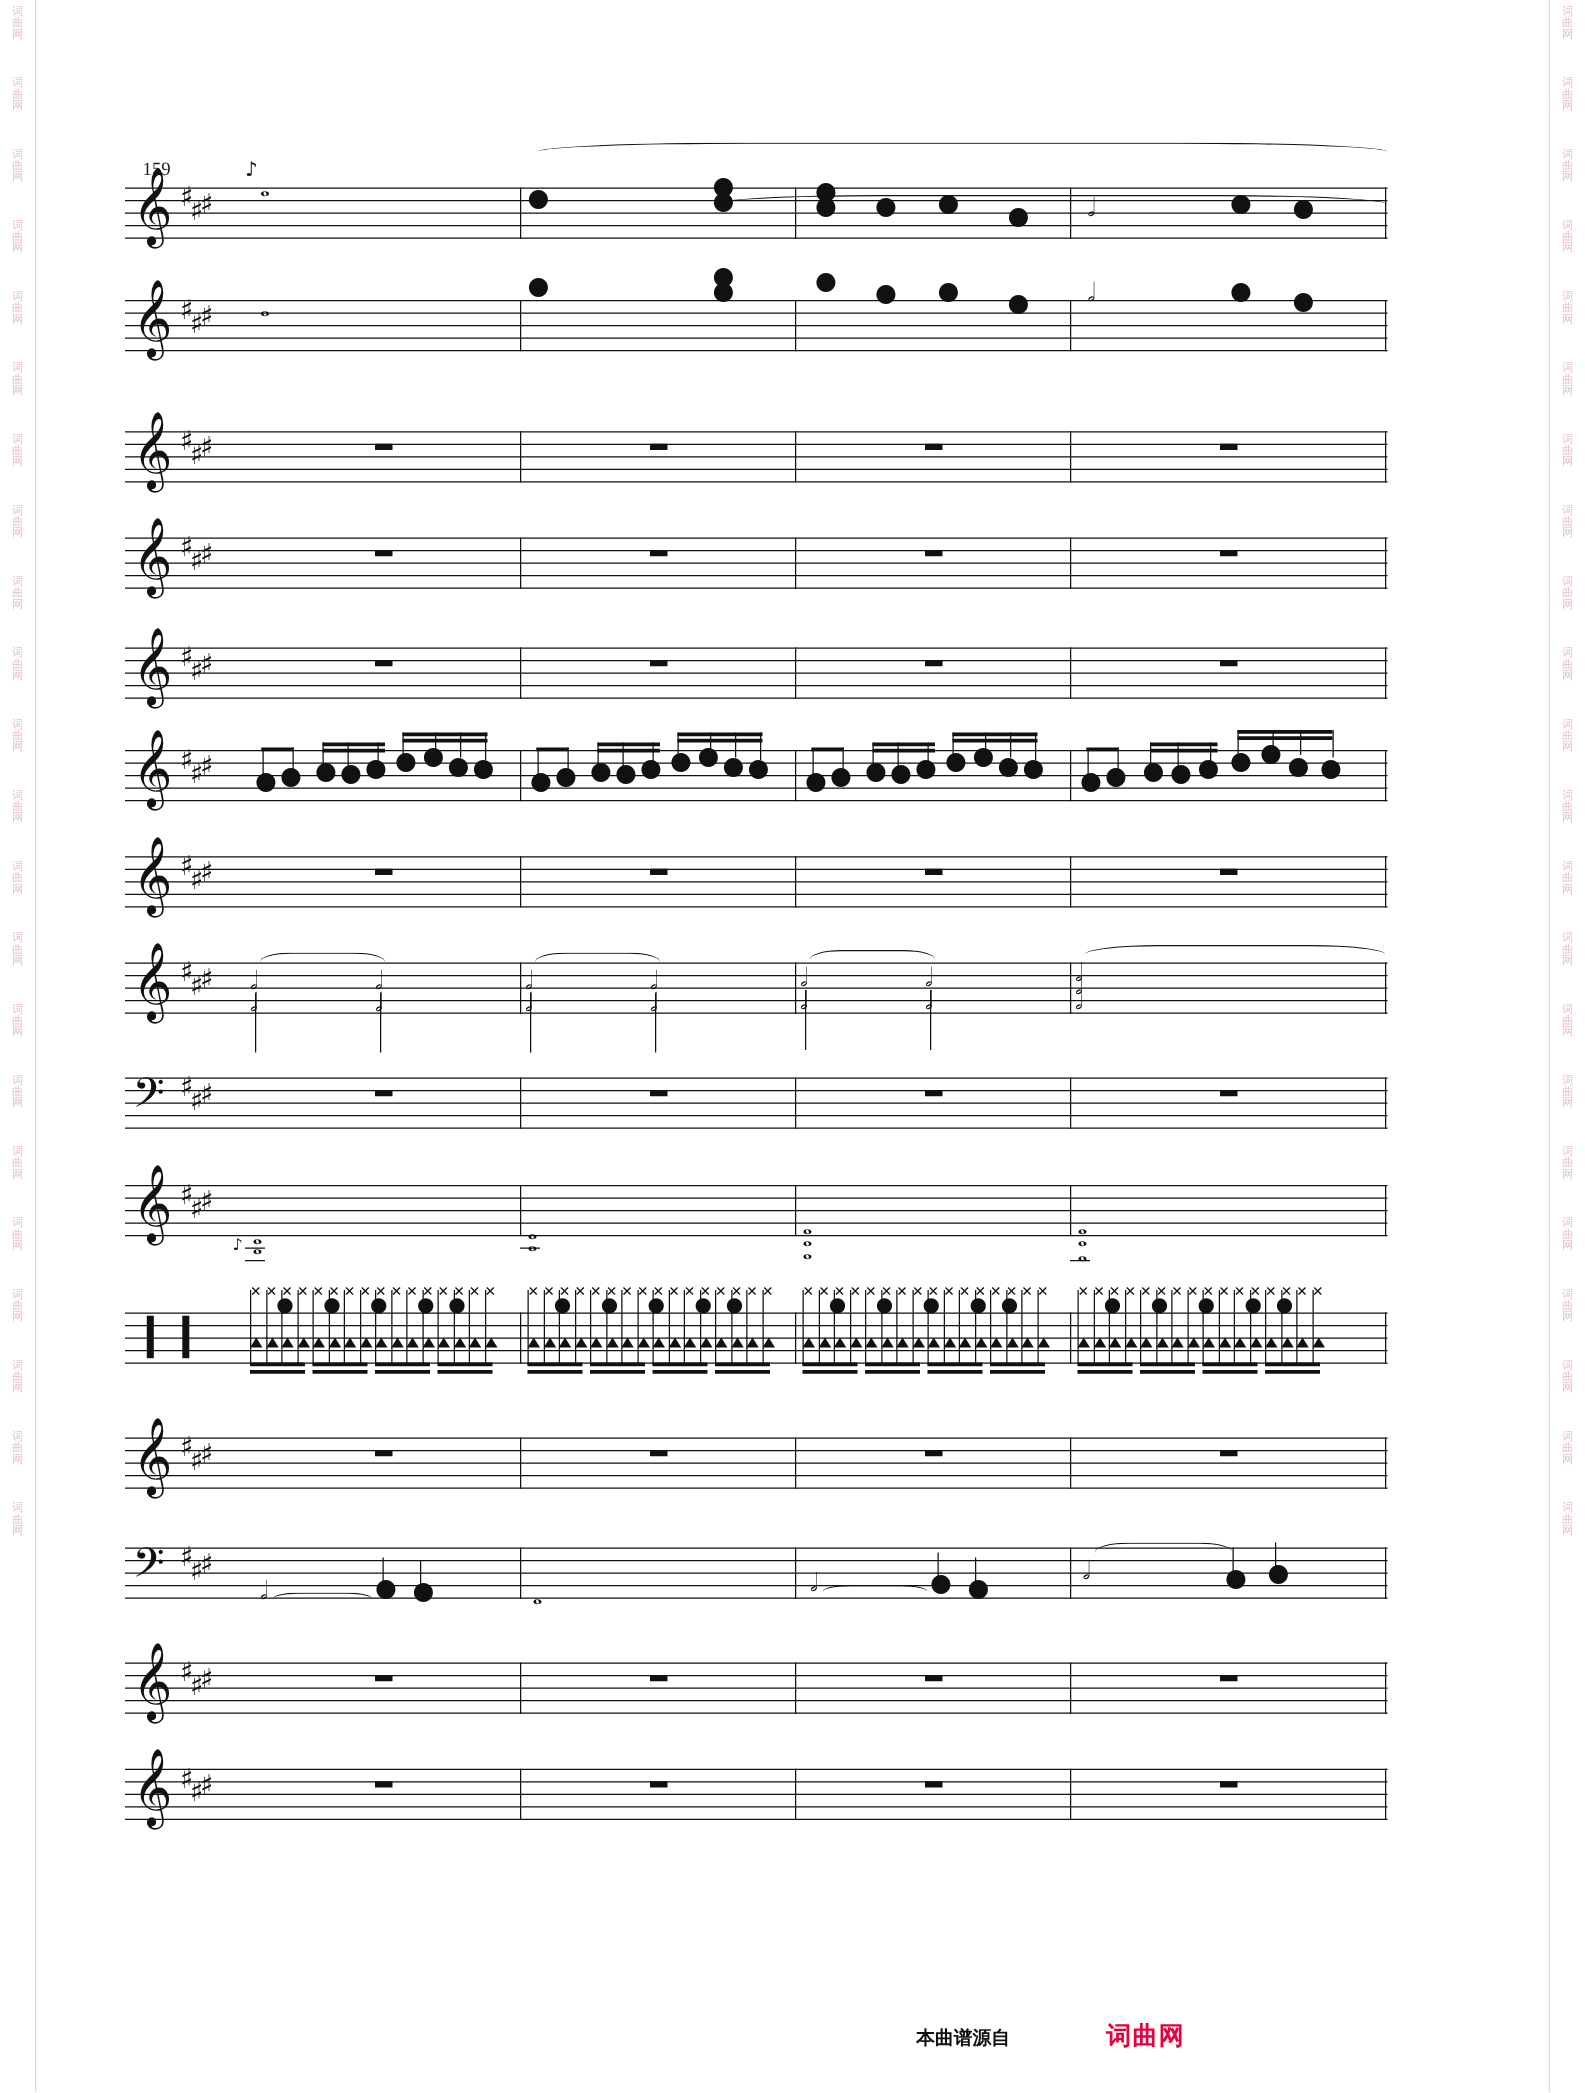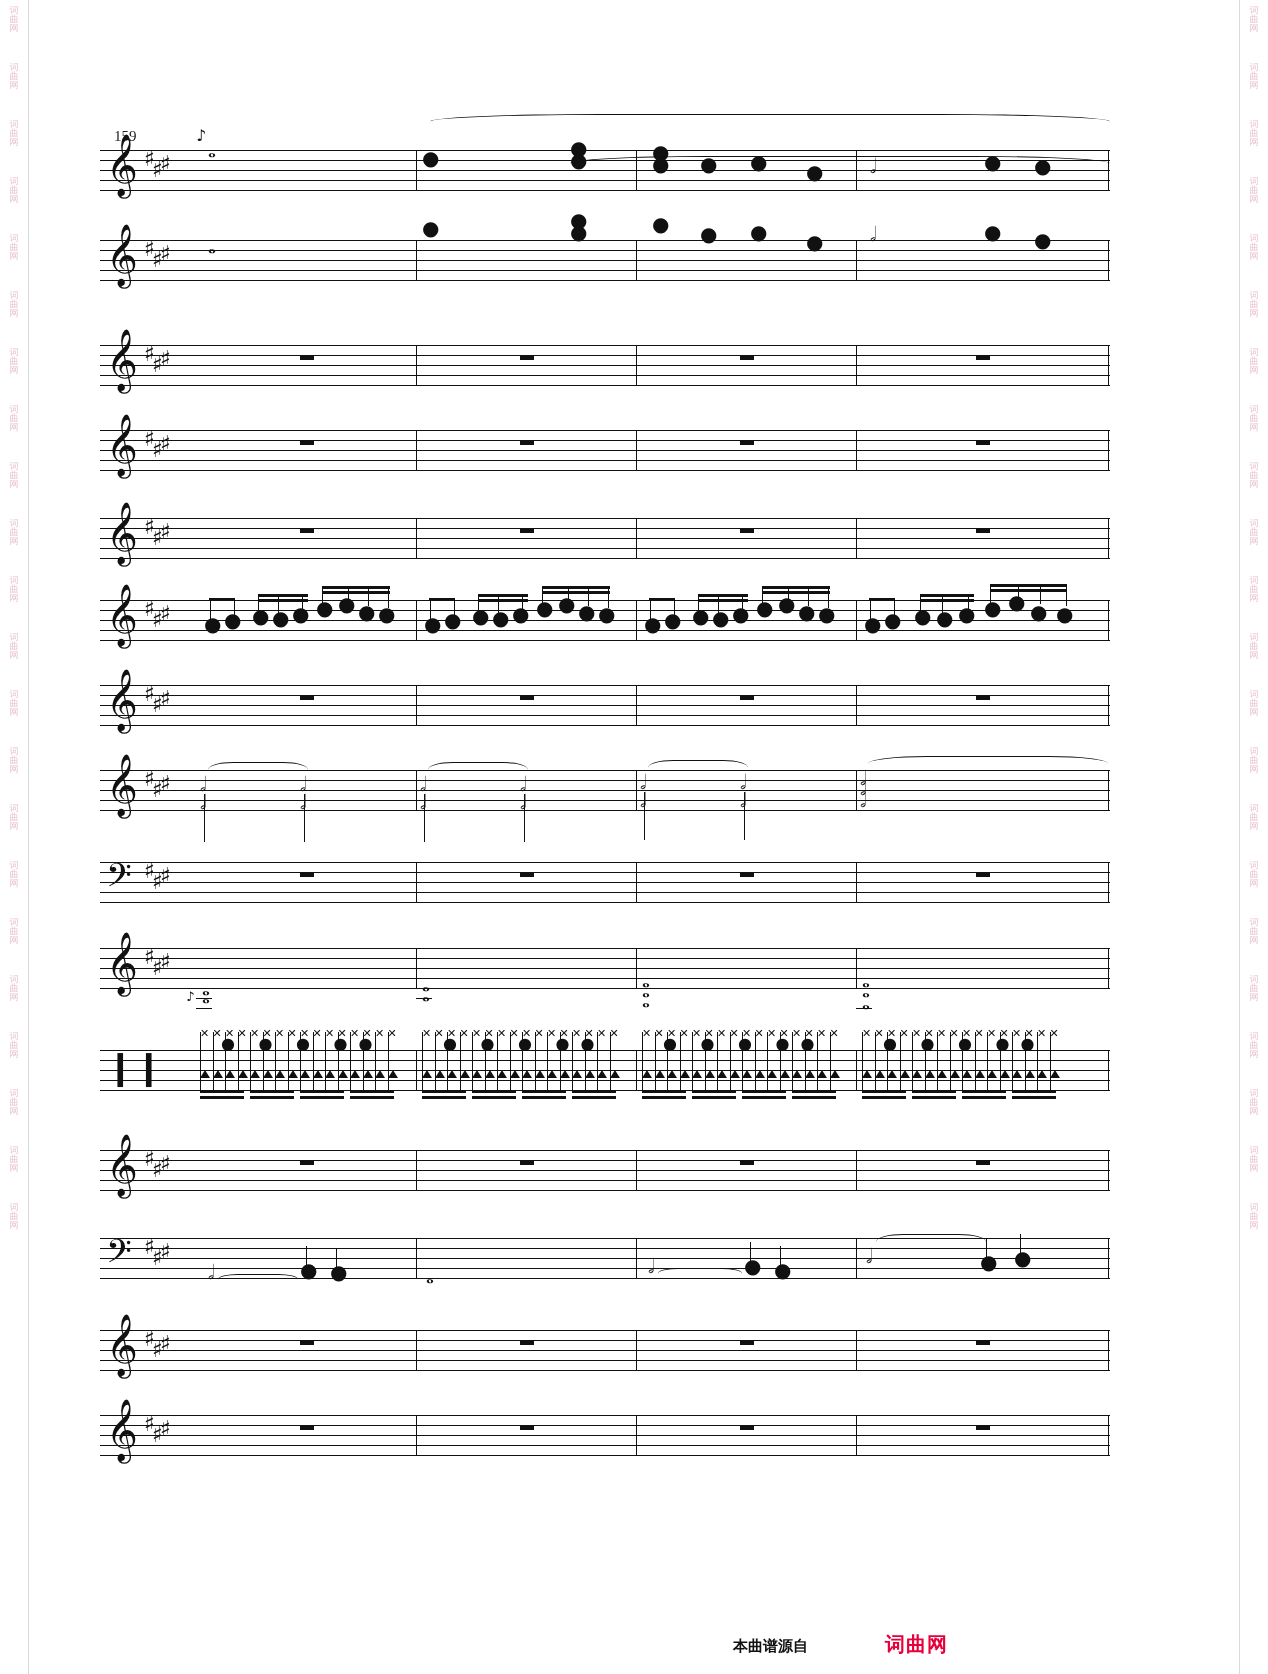--- a/index.html
+++ b/index.html
@@ -73,21 +73,21 @@
   .measnum{
     position:absolute;font-family:"Liberation Serif",serif;font-size:15px;color:#222;
   }
 
   
   .xh{position:absolute;font-family:"DejaVu Sans",sans-serif;font-size:11px;color:#111;line-height:1;}
   .tri{position:absolute;width:0;height:0;border-left:5px solid transparent;border-right:5px solid transparent;border-bottom:8px solid #111;}
 
   
   #footer{
-    position:absolute;left:0;bottom:18px;width:1008px;height:30px;
+    position:absolute;left:0;bottom:34px;width:1008px;height:30px;
   }
   #footer .src{
     position:absolute;right:200px;bottom:0;font-family:"DejaVu Sans", sans-serif;
     font-size:15px;font-weight:700;color:#111;
   }
   #footer .brand{
     position:absolute;right:60px;bottom:-2px;font-family:"DejaVu Sans", sans-serif;
     font-size:20px;font-weight:700;color:#e8003c;letter-spacing:1px;
   }
 </style>

